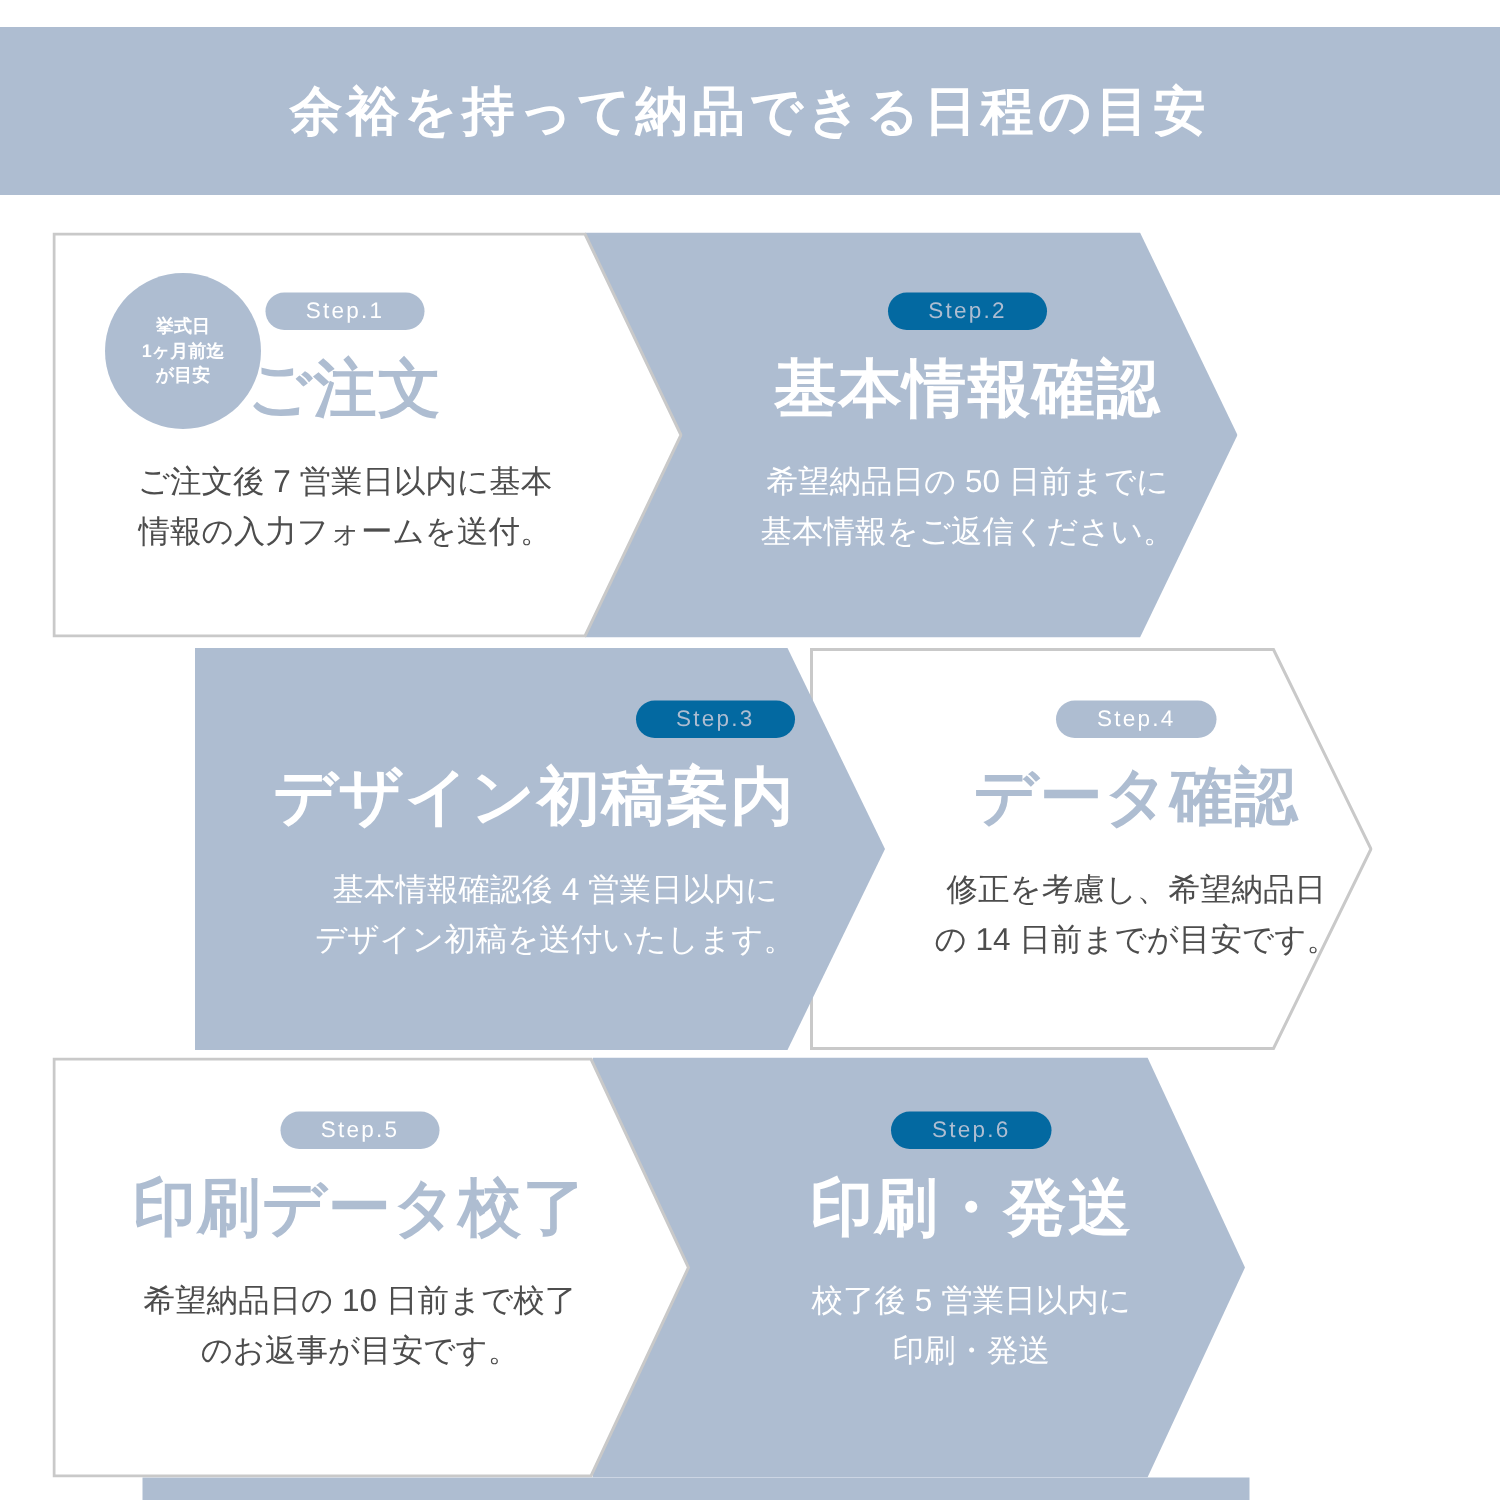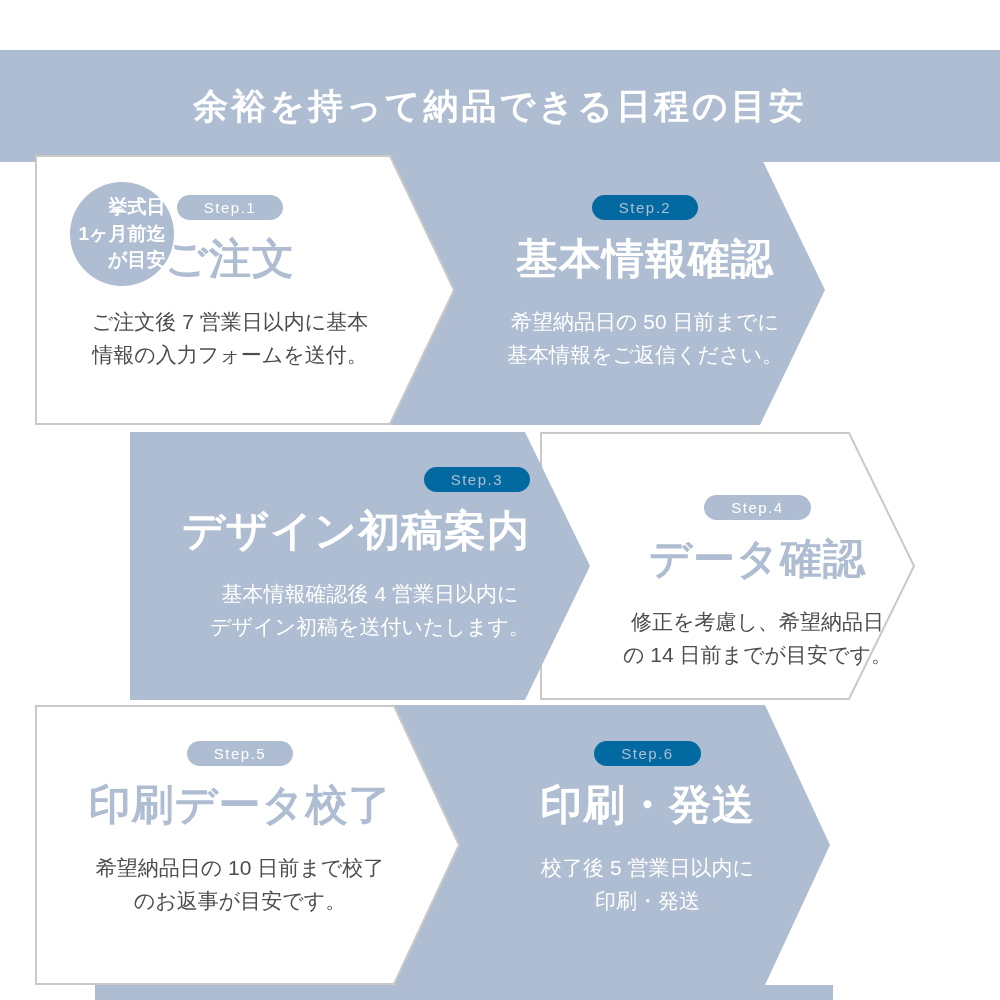--- a/index.html
+++ b/index.html
@@ -7,21 +7,21 @@
     --border:#c9c9c9;
     --text-dark:#4d4d4d;
   }
   *{margin:0;padding:0;box-sizing:border-box;}
   html,body{width:1000px;height:1000px;background:#ffffff;overflow:hidden;
     font-family:"Liberation Sans",sans-serif;}
   .canvas{position:relative;width:1000px;height:1000px;background:#fff;}
 
   
   .header-band{position:absolute;left:0;top:18px;width:1000px;height:112px;
-    background:var(--accent);display:flex;align-items:center;justify-content:center;margin-top:32px;}
+    background:var(--accent);display:flex;align-items:center;justify-content:center;}
   .header-title{color:#fff;font-size:35px;font-weight:700;letter-spacing:3px;white-space:nowrap;}
 
   
   .row{position:absolute;left:0;width:1000px;}
   .arrow{position:absolute;top:0;}
   .arrow svg{position:absolute;left:0;top:0;width:100%;height:100%;display:block;}
   .shape-accent{fill:var(--accent);}
   .shape-white{fill:#ffffff;stroke:var(--border);stroke-width:2;}
   .z1{z-index:1;} .z2{z-index:2;}
 
@@ -38,22 +38,22 @@
   .title-blue{color:var(--accent);}
   .title-white{color:#ffffff;}
 
   .desc{font-size:21px;line-height:1.55;text-align:center;white-space:pre-line;
     margin-top:22px;}
   .desc-dark{color:var(--text-dark);}
   .desc-light{color:#ffffff;}
 
   .note-circle{position:absolute;z-index:4;left:35px;top:27px;width:104px;height:104px;
     border-radius:50%;background:var(--accent);color:#fff;display:flex;
-    align-items:center;justify-content:center;text-align:right;
-    font-size:19px;font-weight:700;line-height:1.4;white-space:pre-line;}
+    align-items:center;justify-content:center;text-align:center;
+    font-size:12px;font-weight:700;line-height:1.4;white-space:pre-line;}
 
   .bottom-partial{position:absolute;left:95px;top:985px;width:738px;height:15px;
     background:var(--accent);}
 </style>
 </head>
 <body>
 
 <div class="canvas">
 
   <div class="header-band">
@@ -90,21 +90,21 @@
     </div>
 
   </div>
 
   <div class="row" style="top:432px;height:268px;">
 
     <div class="arrow z1" style="left:540px;width:375px;height:268px;">
       <svg viewBox="0 0 375 268" preserveAspectRatio="none">
         <polygon class="shape-white" points="1,1 309,1 374,134 309,267 1,267"></polygon>
       </svg>
-      <div class="content" style="padding:35px 0 0 60px;margin-top:28px;">
+      <div class="content" style="padding:35px 0 0 60px;">
         <div class="pill pill-on-white">Step.4</div>
         <div class="title title-blue">データ確認</div>
         <div class="desc desc-dark">修正を考慮し、希望納品日
 の 14 日前までが目安です。</div>
       </div>
     </div>
 
     <div class="arrow z2" style="left:130px;width:460px;height:268px;">
       <svg viewBox="0 0 460 268" preserveAspectRatio="none">
         <polygon class="shape-accent" points="0,0 395,0 460,134 395,268 0,268"></polygon>

